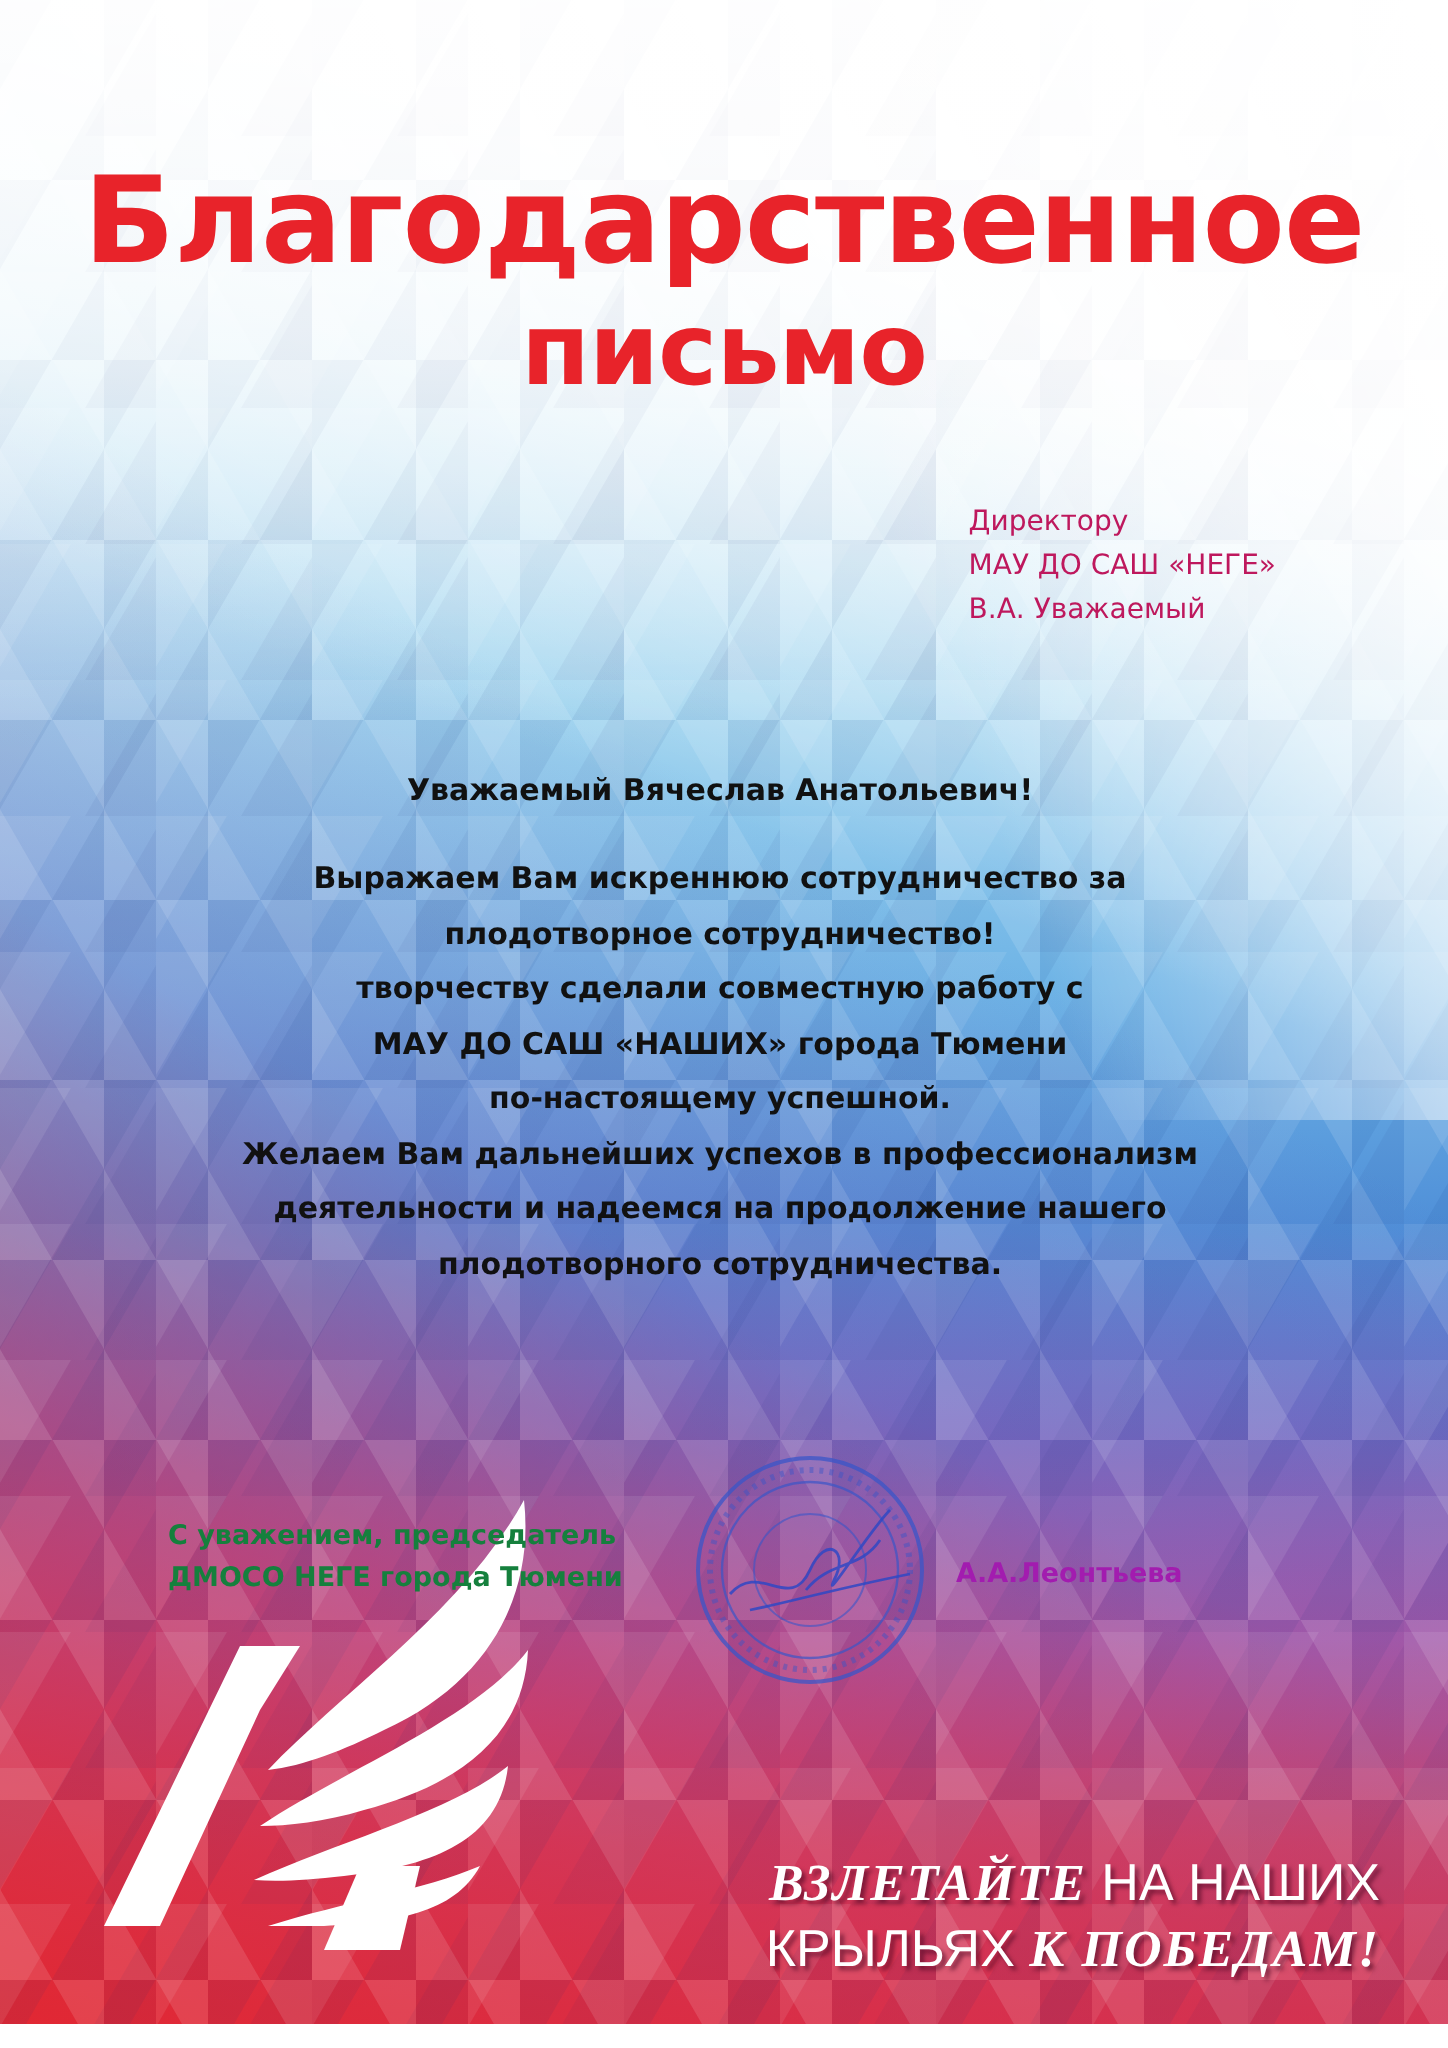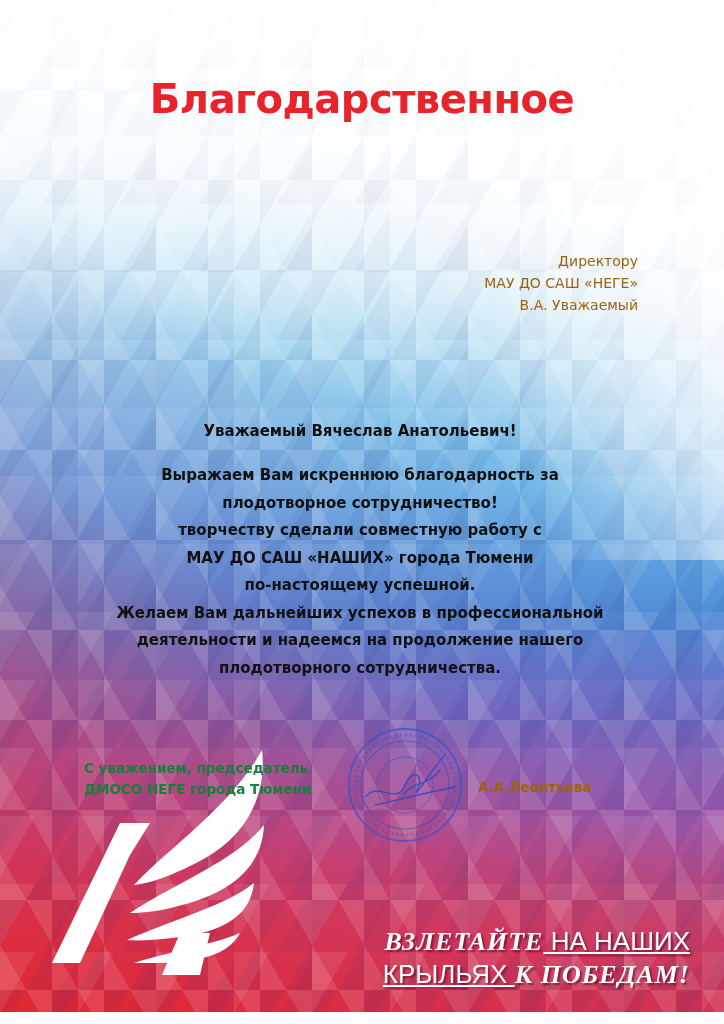--- a/index.html
+++ b/index.html
@@ -43,91 +43,92 @@
         linear-gradient(120deg, rgba(255,255,255,0.25) 30%, transparent 30.5%),
         linear-gradient(300deg, rgba(20,30,110,0.15) 30%, transparent 30.5%);
       background-size: 78px 68px;
     }
 
     .title {
       position: absolute; left: 0; width: 724px; text-align: center;
       color: #e8232a; font-weight: bold; font-family: "DejaVu Sans", sans-serif;
       letter-spacing: -0.5px;
     }
-    .title-line1 { top: 76px; font-size: 40px; }
+    .title-line1 { top: 76px; font-size: 60px; }
     .title-line2 { top: 146px; font-size: 50px; }
 
     .addressee {
-      position: absolute; right: 86px; top: 250px; text-align: right;
-      font-size: 14px; line-height: 22px; color: #a16207;
+      position: absolute; right: 86px; top: 250px; 
+      font-size: 14px; line-height: 22px; color: #be185d;
       font-family: "DejaVu Sans", sans-serif;
     }
 
     .body-text {
       position: absolute; left: 60px; width: 600px; text-align: center;
       font-family: "DejaVu Sans", sans-serif; font-weight: bold;
-      font-size: 15px; color: #111; margin-top: 36px;
+      font-size: 15px; color: #111;
     }
     .greeting { top: 386px; }
     .para { top: 426px; line-height: 27.5px; }
 
     .signature {
       position: absolute; left: 84px; top: 758px;
       font-family: "DejaVu Sans", sans-serif; font-weight: bold;
       font-size: 13.5px; line-height: 21px; color: #15803d;
     }
     .signer {
       position: absolute; left: 478px; top: 779px;
       font-family: "DejaVu Sans", sans-serif; font-weight: bold;
-      font-size: 13.5px; color: #a16207;
+      font-size: 13.5px; color: #a21caf;
     }
     .stamp {
       position: absolute; left: 345px; top: 725px; width: 120px; height: 120px;
     }
     .logo {
       position: absolute; left: 22px; top: 735px; width: 250px; height: 250px;
     }
     .slogan {
       position: absolute; left: 318px; top: 925px; width: 372px;
       color: #ffffff; text-align: right;
       text-shadow: 2px 2px 2px rgba(60,0,30,0.55);
     }
     .slogan-line { display: block; font-size: 26px; line-height: 33px; white-space: nowrap; }
     .slogan-em { font-weight: bold; font-style: italic; font-family: Liberation Serif, serif; letter-spacing: 1px; }
-    .slogan-plain { font-family: "Liberation Sans", sans-serif; font-weight: normal; text-decoration: underline; }
+    .slogan-plain { font-family: "Liberation Sans", sans-serif; font-weight: normal; }
     .bottom-strip { position: absolute; left: 0; top: 1012px; width: 724px; height: 12px; background: #ffffff; }
   </style>
 </head>
 <body>
 
 <div class="page">
   <div class="bg-gradient"></div>
   <div class="bg-diag"></div>
   <div class="mosaic"></div>
   <div class="mosaic2"></div>
   <div class="bg-topfade"></div>
   <div class="bg-rightfade"></div>
 
   <div class="title title-line1">Благодарственное</div>
+  <div class="title title-line2">письмо</div>
 
   <div class="addressee">
     <div>Директору</div>
     <div>МАУ ДО САШ «НЕГЕ»</div>
     <div>В.А. Уважаемый</div>
   </div>
 
   <div class="body-text greeting">Уважаемый Вячеслав Анатольевич!</div>
 
   <div class="body-text para">
-    <div>Выражаем Вам искреннюю благодарность за</div>
+    <div>Выражаем Вам искреннюю сотрудничество за</div>
     <div>плодотворное сотрудничество!</div>
     <div>творчеству сделали совместную работу с</div>
     <div>МАУ ДО САШ «НАШИХ» города Тюмени</div>
     <div>по-настоящему успешной.</div>
-    <div>Желаем Вам дальнейших успехов в профессиональной</div>
+    <div>Желаем Вам дальнейших успехов в профессионализм</div>
     <div>деятельности и надеемся на продолжение нашего</div>
     <div>плодотворного сотрудничества.</div>
   </div>
 
   <svg class="logo" viewBox="0 0 250 250">
 
     <polygon points="30,228 98,88 128,88 108,120 58,228" fill="#ffffff"></polygon>
 
     <path d="M112,150 C150,110 210,70 240,15 C245,60 225,105 170,130 C150,140 130,148 112,150 Z" fill="#ffffff"></path>
     <path d="M108,178 C150,150 215,125 242,90 C240,135 205,158 160,170 C140,176 122,178 108,178 Z" fill="#ffffff"></path>

